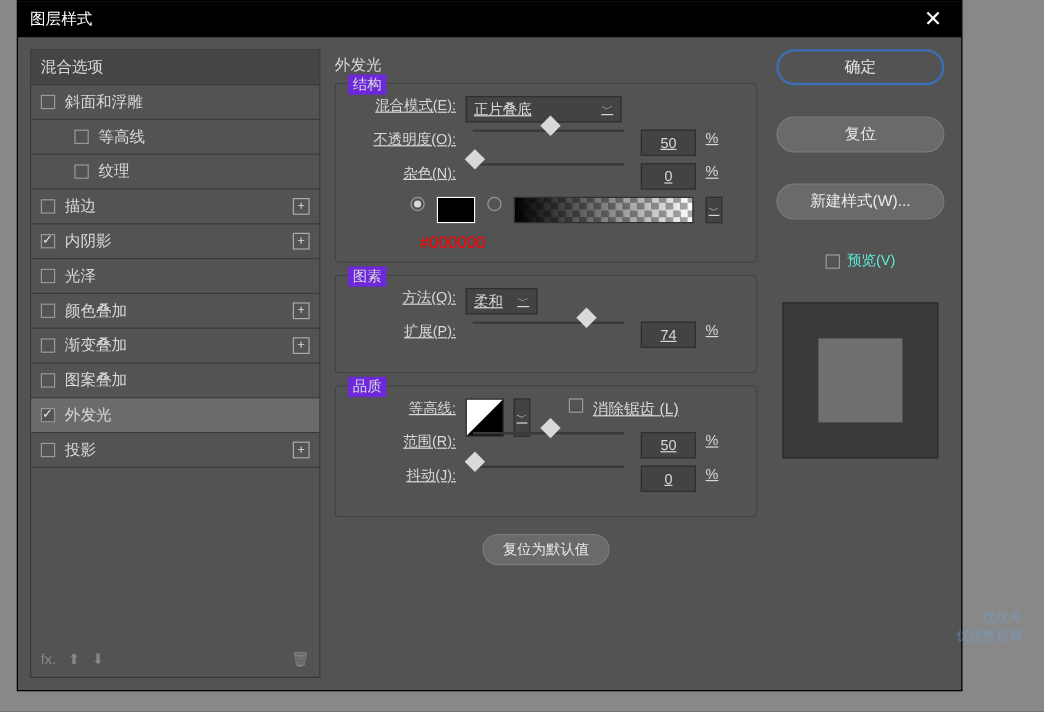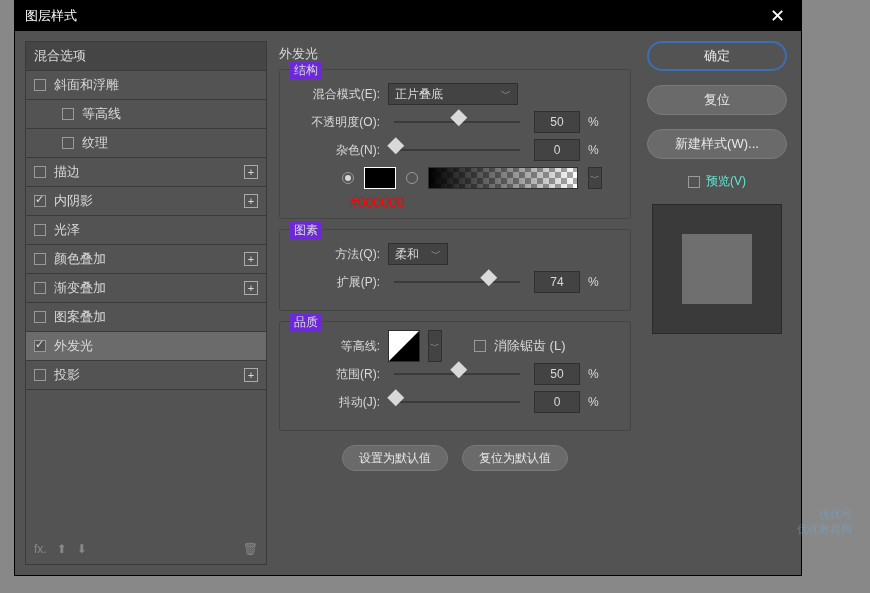--- a/index.html
+++ b/index.html
@@ -16,38 +16,38 @@
 .side-row .cb { width: 12px; height: 12px; border: 1px solid #999; margin-right: 8px; background: #535353; position: relative; }
 .side-row .cb.checked::after { content: '✓'; position: absolute; left: 0; top: -3px; font-size: 11px; color: #e0e0e0; }
 .side-row.selected { background: #6b6b6b; }
 .side-row .plus { position: absolute; right: 8px; width: 14px; height: 14px; border: 1px solid #aaa; color: #d9d9d9; font-size: 11px; text-align: center; line-height: 12px; }
 .side-footer { margin-top: auto; height: 30px; display: flex; align-items: center; padding: 0 8px; gap: 10px; color: #888; font-size: 12px; }
 .side-footer .trash { margin-left: auto; }
 .main { flex: 1; display: flex; flex-direction: column; color: #d9d9d9; font-size: 13px; }
 .main-title { padding: 4px 0 6px 0; }
 .fieldset { border: 1px solid #444; border-radius: 3px; padding: 10px 12px 14px 12px; margin-bottom: 10px; position: relative; }
 .legend { position: absolute; top: -8px; left: 10px; background: #6d28d9; padding: 0 4px; font-size: 12px; }
-.form-row { display: flex; align-items: center; height: 28px; gap: 8px; }
+.form-row { display: flex; height: 28px; gap: 8px; text-decoration: underline; }
 .form-label { width: 88px; text-align: right; font-size: 12px; }
 .dropdown { height: 22px; background: #434343; border: 1px solid #2f2f2f; color: #d9d9d9; padding: 0 6px; display: flex; align-items: center; justify-content: space-between; font-size: 12px; }
 .dropdown .chev { font-size: 10px; color: #aaa; }
 .slider-line { flex: 1; height: 2px; background: #3a3a3a; position: relative; margin: 0 6px; }
 .slider-thumb { position: absolute; top: -5px; width: 12px; height: 12px; background: #d9d9d9; transform: rotate(45deg) translateX(-50%); }
 .num-input { width: 46px; height: 22px; background: #434343; border: 1px solid #2f2f2f; color: #d9d9d9; text-align: center; font-size: 12px; }
 .unit { width: 30px; font-size: 12px; }
 .radio { width: 12px; height: 12px; border: 1px solid #999; border-radius: 50%; position: relative; }
 .radio.checked::after { content: ''; position: absolute; left: 2px; top: 2px; width: 6px; height: 6px; background: #d9d9d9; border-radius: 50%; }
 .color-swatch { width: 32px; height: 22px; border: 1px solid #fff; background: #000; }
 .gradient-swatch { width: 150px; height: 22px; border: 1px solid #2f2f2f; background: linear-gradient(90deg, #000 0%, rgba(0,0,0,0) 100%), repeating-conic-gradient(#aaa 0% 25%, #fff 0% 50%) 0/12px 12px; }
 .hex-annot { color: #ff0000; font-size: 14px; margin-left: 58px; margin-top: 2px; margin-bottom: -6px; }
 .contour-swatch { width: 32px; height: 32px; border: 1px solid #2f2f2f; background: linear-gradient(135deg, #fff 0 49%, #000 51% 100%); }
 .dd-arrow { width: 14px; height: 32px; background: #434343; border: 1px solid #2f2f2f; display: flex; align-items: center; justify-content: center; font-size: 9px; }
 .btn-row { display: flex; gap: 14px; justify-content: center; margin-top: 4px; }
 .btn { height: 26px; padding: 0 16px; background: #6a6a6a; border: 1px solid #7a7a7a; border-radius: 13px; color: #e8e8e8; font-size: 12px; display: flex; align-items: center; }
-.right { width: 148px; display: flex; flex-direction: column; gap: 14px; align-items: center; }
+.right { width: 148px; display: flex; flex-direction: column; gap: 26px; align-items: center; }
 .pill-btn { width: 140px; height: 30px; border-radius: 15px; background: #6a6a6a; border: 1px solid #7a7a7a; color: #e8e8e8; font-size: 13px; display: flex; align-items: center; justify-content: center; }
 .pill-btn.primary { background: #535353; border: 2px solid #3b6fb5; }
 .preview-row { display: flex; align-items: center; gap: 6px; color: #5eead4; font-size: 12px; }
 .preview-box { width: 130px; height: 130px; background: #3a3a3a; border: 1px solid #2a2a2a; display: flex; align-items: center; justify-content: center; }
 .preview-inner { width: 70px; height: 70px; background: #6f6f6f; }
 .watermark { position: absolute; right: 18px; bottom: 56px; color: #6fa7d6; font-size: 11px; opacity: .5; text-align: right; }
 </style>
 </head>
 <body>
 
@@ -200,21 +200,20 @@
           <span class="form-label">抖动(J):</span>
           <div class="slider-line">
               <div class="slider-thumb" style="left:0%"></div>
             </div>
           <input class="num-input" value="0" style="">
           <span class="unit">%</span>
         </div>
       </div>
 
       <div class="btn-row">
-        <div class="btn">设置为默认值</div>
         <div class="btn">复位为默认值</div>
       </div>
     </div>
 
     <div class="right">
       <div class="pill-btn primary">确定</div>
       <div class="pill-btn">复位</div>
       <div class="pill-btn">新建样式(W)...</div>
       <div class="preview-row">
         <span class="cb checked" style="width:12px;height:12px;border:1px solid #999;position:relative;display:inline-block"></span>

